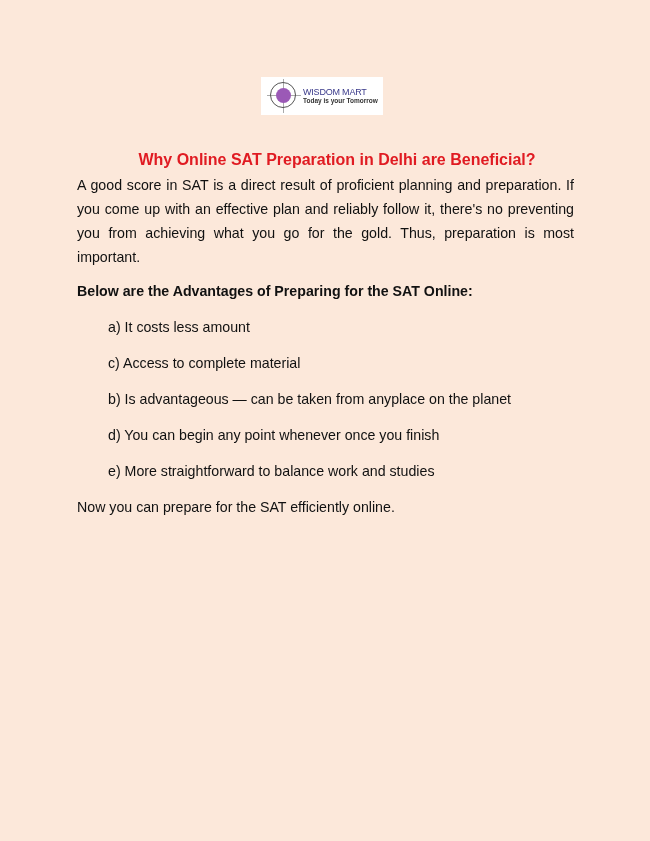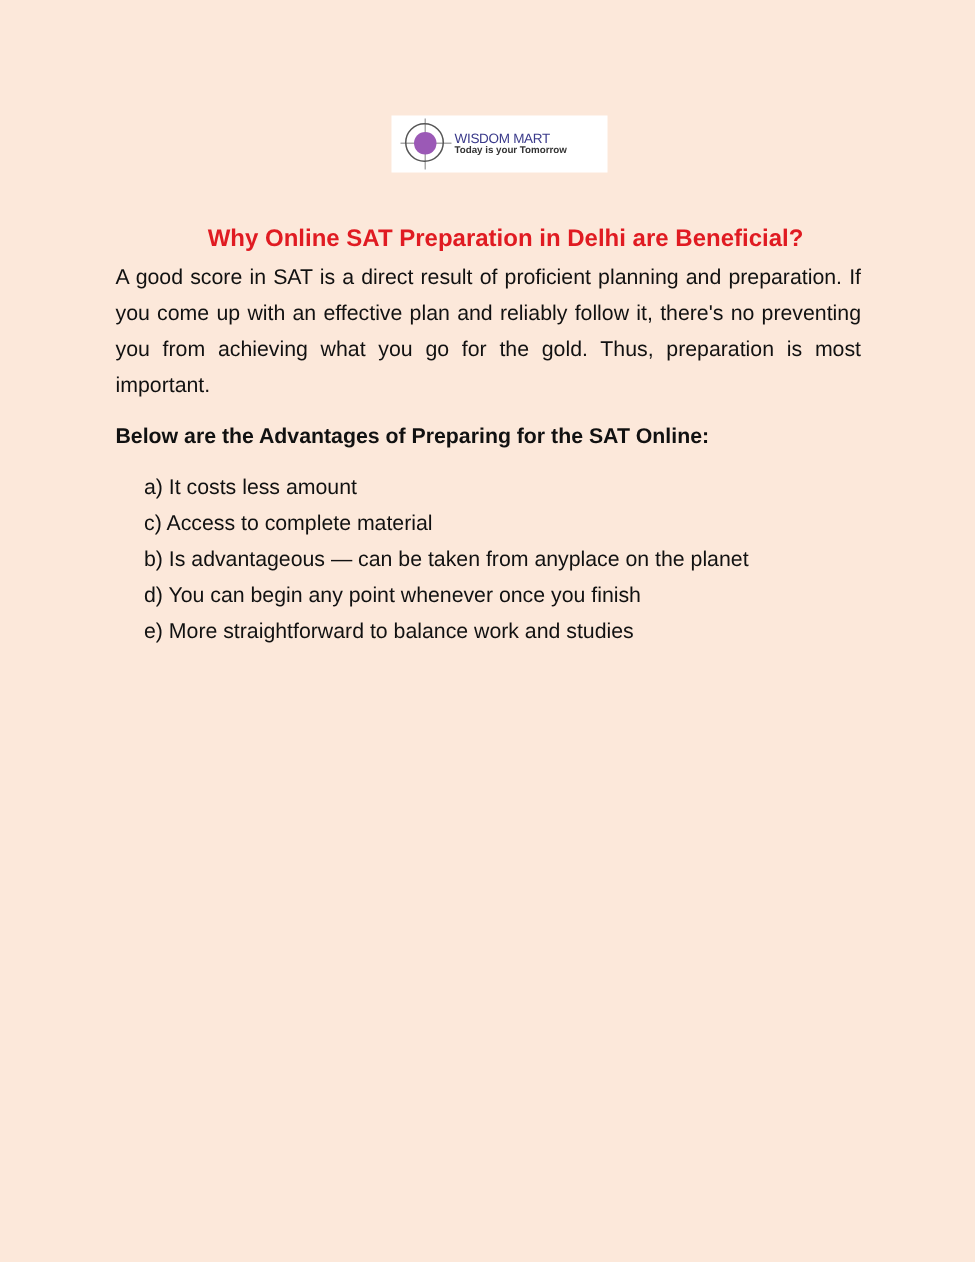--- a/index.html
+++ b/index.html
@@ -6,21 +6,21 @@
   body {
     width: 650px; height: 841px;
     background: #FCE8DA;
     font-family: "Liberation Sans", "DejaVu Sans", sans-serif;
     color: #111;
     position: relative;
     overflow: hidden;
   }
   .logo {
     position: absolute; left: 261px; top: 77px;
-    width: 144px; height: 38px;
+    width: 122px; height: 38px;
     background: #ffffff;
     display: flex; align-items: center;
   }
   .logo-mark {
     position: relative; width: 34px; height: 34px; margin-left: 6px;
   }
   .logo-ring {
     position: absolute; left: 3px; top: 3px; width: 26px; height: 26px;
     border: 1.5px solid #555; border-radius: 50%; box-sizing: border-box;
   }
@@ -42,21 +42,21 @@
   .content {
     position: absolute; left: 77px; top: 173px; width: 497px;
     font-size: 14.2px; line-height: 24px;
   }
   .content p { margin: 0 0 10px 0; text-align: justify; }
   .link { color: #2323B5; text-decoration: none; }
   .bold { font-weight: bold; }
   ol.adv {
     list-style: none; margin: 0 0 10px 0; padding: 0 0 0 19px;
   }
-  ol.adv li { margin: 0; }
+  ol.adv li { margin: 12px; }
 </style>
 </head>
 <body>
 
 <div class="logo">
   <div class="logo-mark">
     <div class="logo-hline"></div>
     <div class="logo-vline"></div>
     <div class="logo-ring"></div>
     <div class="logo-dot"></div>
@@ -72,13 +72,14 @@
 <div class="content">
   <p>A good score in SAT is a direct result of proficient planning and preparation. If you come up with an effective plan and reliably follow it, there's no preventing you from achieving what you go for the gold. Thus, preparation is most important.</p>
   <p class="bold">Below are the Advantages of Preparing for the SAT Online:</p>
   <ol class="adv">
     <li>a) It costs less amount</li>
     <li>c) Access to complete material</li>
     <li>b) Is advantageous — can be taken from anyplace on the planet</li>
     <li>d) You can begin any point whenever once you finish</li>
     <li>e) More straightforward to balance work and studies</li>
   </ol>
+  <p>Now you can prepare for the SAT efficiently online.</p>
 </div>
 
 </body></html>

